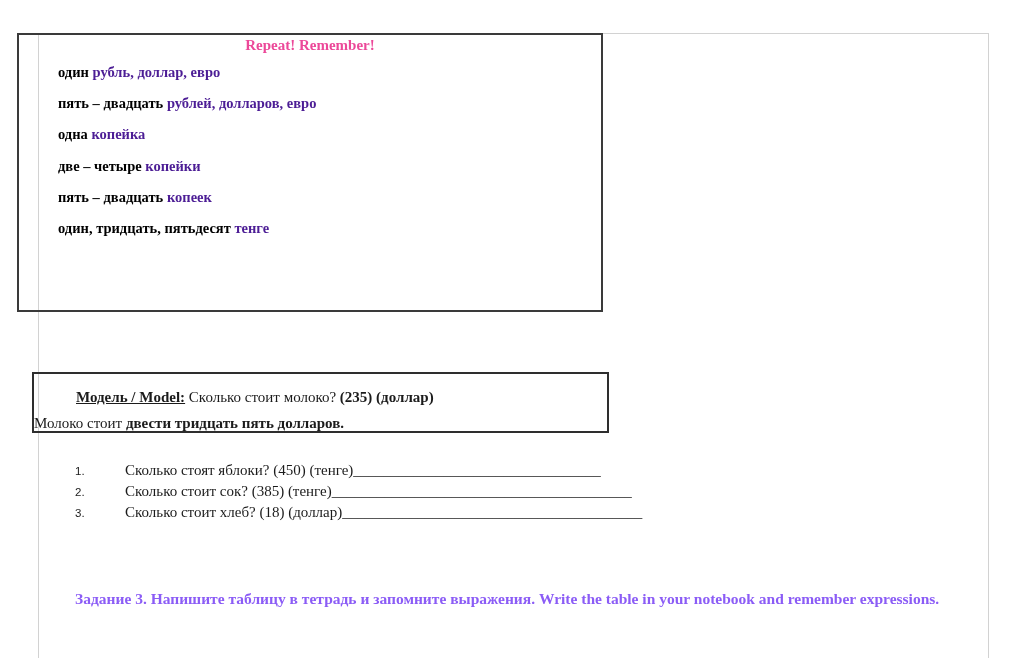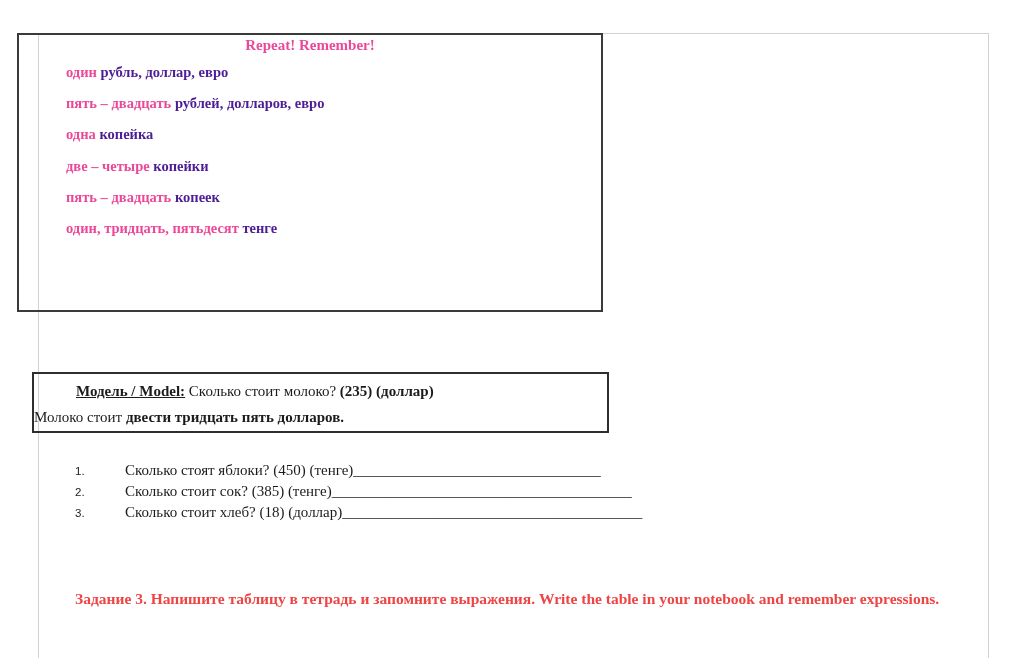--- a/index.html
+++ b/index.html
@@ -33,33 +33,33 @@
     line-height: 20px;
     color: #ec4899;
   }
   .rules { margin-top: 2px; padding-left: 39px; }
   .rule-line {
     font-weight: bold;
     font-size: 14.5px;
     line-height: 31.2px;
     white-space: nowrap;
   }
-  .rule-black { color: #ec4899; margin-left: 8px; }
+  .rule-black { color: #000000; }
   .rule-red   { color: #4c1d95; }
 
   
   .model-box {
     position: absolute; left: 32px; top: 372px;
     width: 577px; height: 61px;
     border: 2px solid #2e2e2e;
     box-sizing: border-box;
     background: transparent;
     font-size: 15px;
   }
-  .model-line1 { margin-top: 5px; padding-left: 42px; line-height: 24px; white-space: nowrap; }
+  .model-line1 { margin-top: 11px; padding-left: 42px; line-height: 24px; white-space: nowrap; }
   .model-label { font-weight: bold; text-decoration: underline; }
   .model-question { font-weight: normal; }
   .model-bold { font-weight: bold; }
   .model-line2 { line-height: 28px; white-space: nowrap; }
 
   
   .exercises { position: absolute; left: 75px; top: 461px; }
   .exercise-row { line-height: 19.8px; white-space: nowrap; font-size: 15px; }
   .exercise-num {
     display: inline-block; width: 50px;
@@ -70,21 +70,21 @@
   .exercise-blank { letter-spacing: 0; }
 
   
   .task {
     position: absolute; left: 38px; top: 585px;
     width: 912px;
     font-weight: bold;
     font-size: 15.5px;
     line-height: 27.5px;
     text-indent: 37px;
-    color: #ef4444;
+    color: #8b5cf6;
   }
 </style>
 </head>
 <body>
 
 <div class="page">
 
   <div class="gridline grid-h"></div>
   <div class="gridline grid-v-left"></div>
   <div class="gridline grid-v-right"></div>

